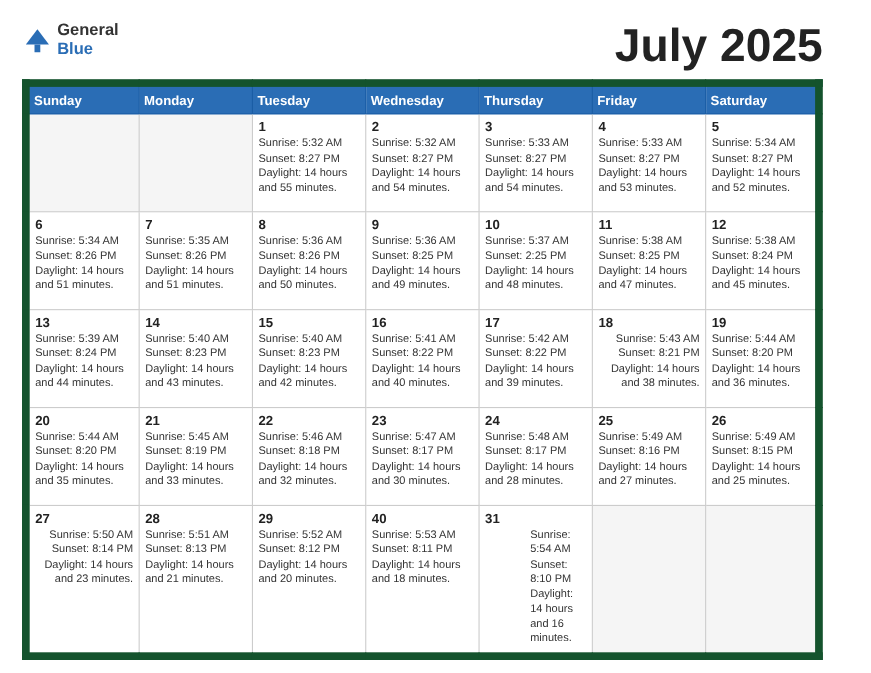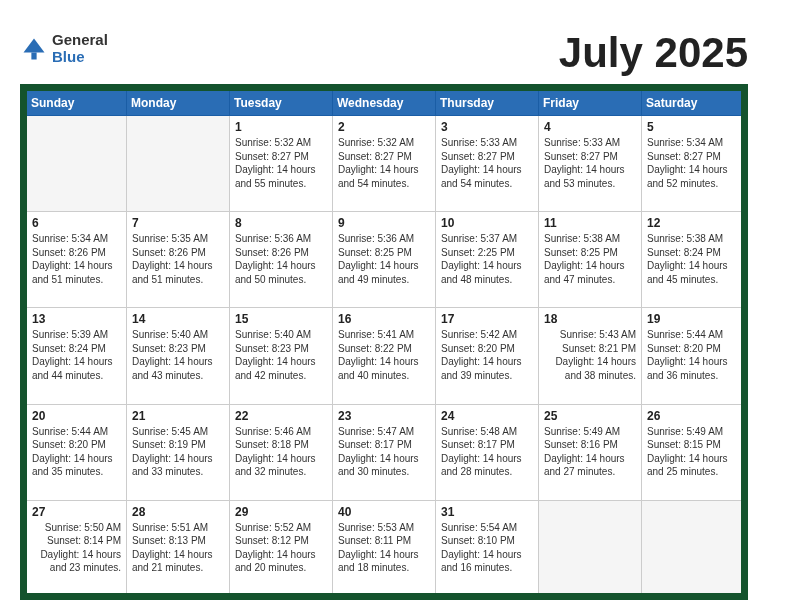--- a/index.html
+++ b/index.html
@@ -6,21 +6,21 @@
     body {
       width: 792px;
       height: 612px;
       font-family: Arial, sans-serif;
       background: #fff;
       overflow: hidden;
     }
     .page {
       width: 768px;
       height: 612px;
-      padding: 32px 20px 12px 20px;
+      padding: 20px 20px 12px 20px;
       display: flex;
       flex-direction: column;
     }
     .header {
       display: flex;
       justify-content: space-between;
       align-items: flex-start;
       margin-bottom: 10px;
     }
     .logo {
@@ -233,21 +233,21 @@
           </td>
           <td>
             <div class="day-num">16</div>
             <div class="cell-text" style="white-space: pre-line;">Sunrise: 5:41 AM
 Sunset: 8:22 PM
 Daylight: 14 hours and 40 minutes.</div>
           </td>
           <td>
             <div class="day-num">17</div>
             <div class="cell-text" style="white-space: pre-line;">Sunrise: 5:42 AM
-Sunset: 8:20 PM
+Sunset: 8:22 PM
 Daylight: 14 hours and 39 minutes.</div>
           </td>
           <td>
             <div class="day-num">18</div>
             <div class="cell-text" style="white-space: pre-line; text-align: right;">Sunrise: 5:43 AM
 Sunset: 8:21 PM
 Daylight: 14 hours and 38 minutes.</div>
           </td>
           <td>
             <div class="day-num">19</div>
@@ -320,21 +320,21 @@
 Daylight: 14 hours and 20 minutes.</div>
           </td>
           <td>
             <div class="day-num">40</div>
             <div class="cell-text" style="white-space: pre-line;">Sunrise: 5:53 AM
 Sunset: 8:11 PM
 Daylight: 14 hours and 18 minutes.</div>
           </td>
           <td>
             <div class="day-num">31</div>
-            <div class="cell-text" style="white-space: pre-line;">Sunrise: 5:54 AM
+            <div class="cell-text" style="white-space: pre-line; margin-left: 41px;">Sunrise: 5:54 AM
 Sunset: 8:10 PM
 Daylight: 14 hours and 16 minutes.</div>
           </td>
           <td class="empty"></td>
           <td class="empty"></td>
         </tr>
       </tbody>
   </table>
 </div>
 

